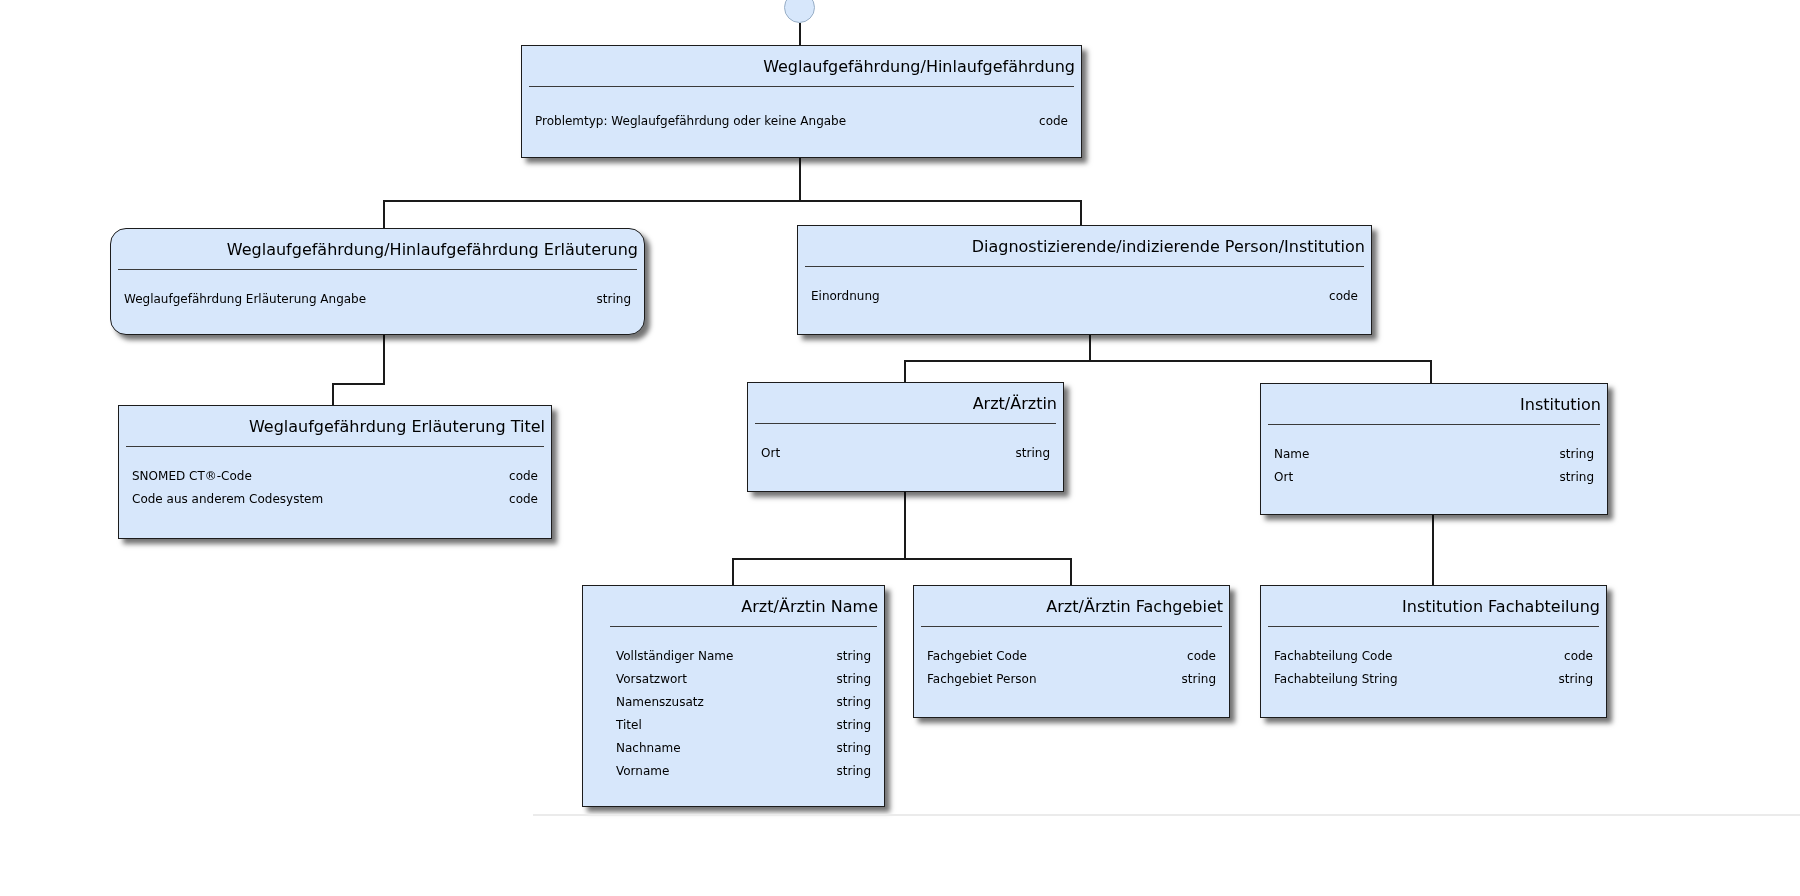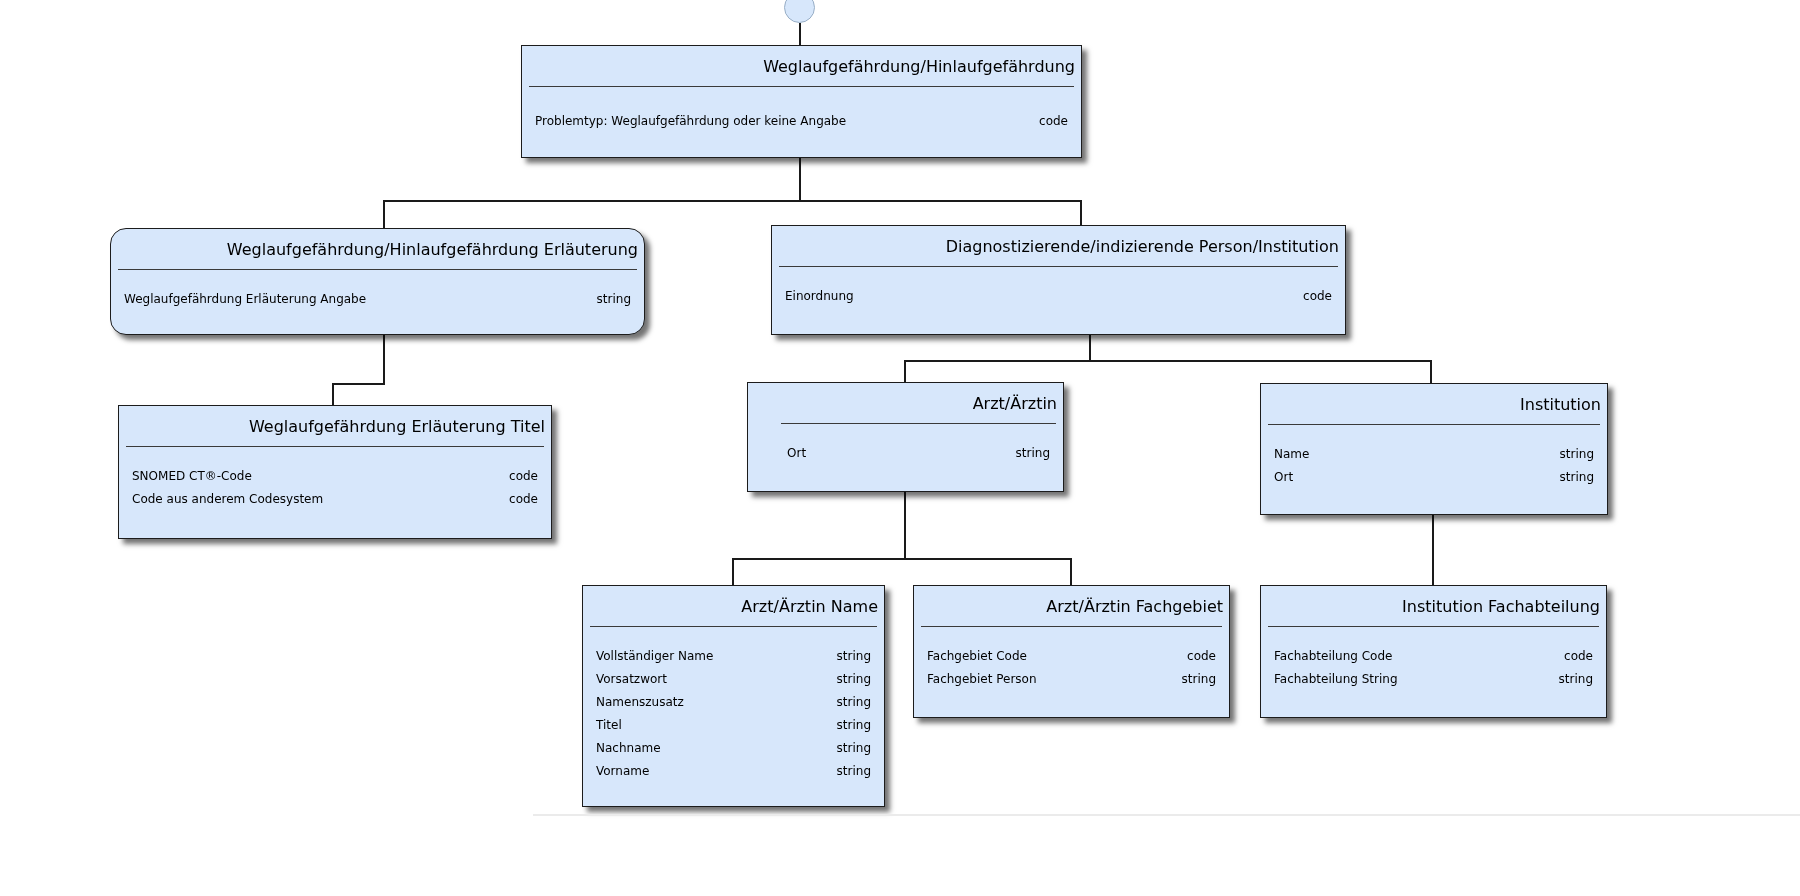--- a/index.html
+++ b/index.html
@@ -71,24 +71,24 @@
     left: 533px;
     top: 814px;
     width: 1267px;
     height: 2px;
     background: #ebebeb;
   }
   
   #b-root   { left: 521px;  top: 45px;  width: 561px; height: 113px; }
   #b-erl    { left: 110px;  top: 228px; width: 535px; height: 107px; border-radius: 16px; }
   #b-code   { left: 118px;  top: 405px; width: 434px; height: 134px; }
-  #b-person { left: 771px;  top: 225px; width: 575px; height: 110px; }
-  #b-arzt   { left: 747px;  top: 382px; width: 317px; height: 110px; padding-left: 26px; }
+  #b-person { left: 797px;  top: 225px; width: 575px; height: 110px; }
+  #b-arzt   { left: 747px;  top: 382px; width: 317px; height: 110px; }
   #b-inst   { left: 1260px; top: 383px; width: 348px; height: 132px; }
-  #b-name   { left: 582px;  top: 585px; width: 303px; height: 222px; }
+  #b-name   { left: 582px;  top: 585px; width: 303px; height: 222px; padding-left: 20px; }
   #b-fach   { left: 913px;  top: 585px; width: 317px; height: 133px; }
   #b-fabt   { left: 1260px; top: 585px; width: 347px; height: 133px; }
   #b-root .box-rows { padding-top: 22px; }
 </style>
 </head>
 <body>
 
 <div id="canvas">
 
   <div id="anchor-circle"></div>

